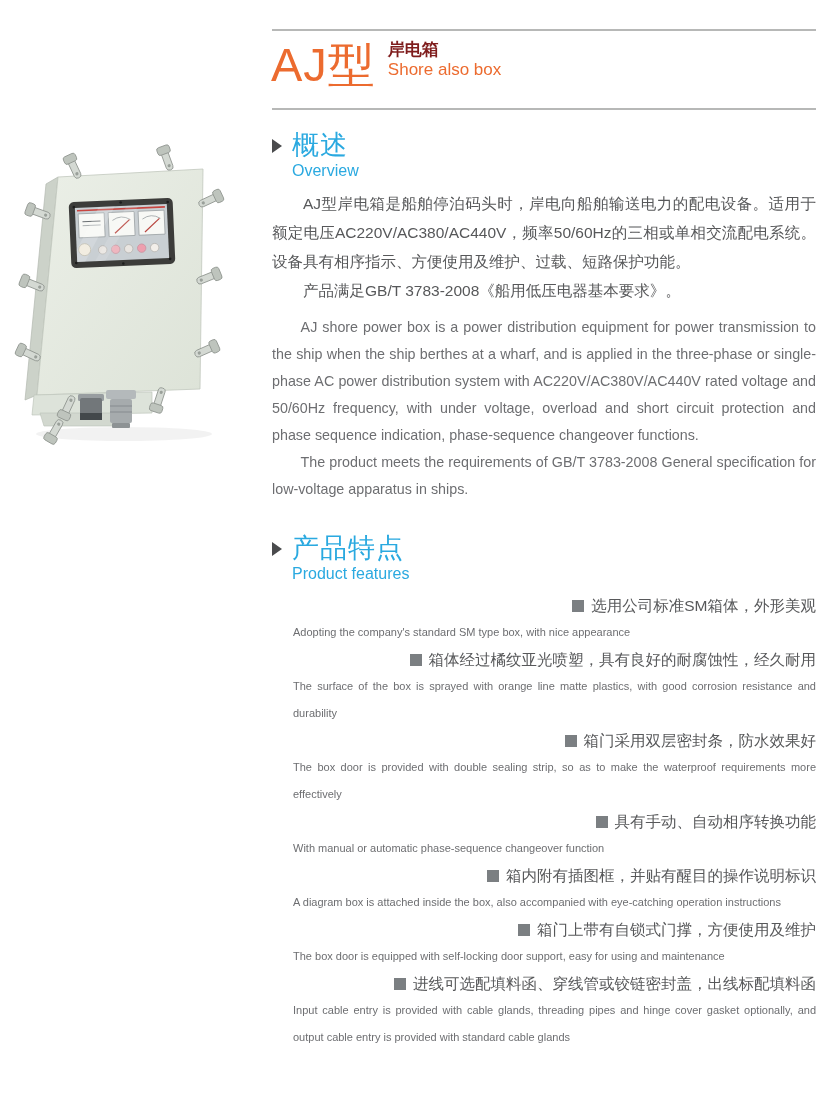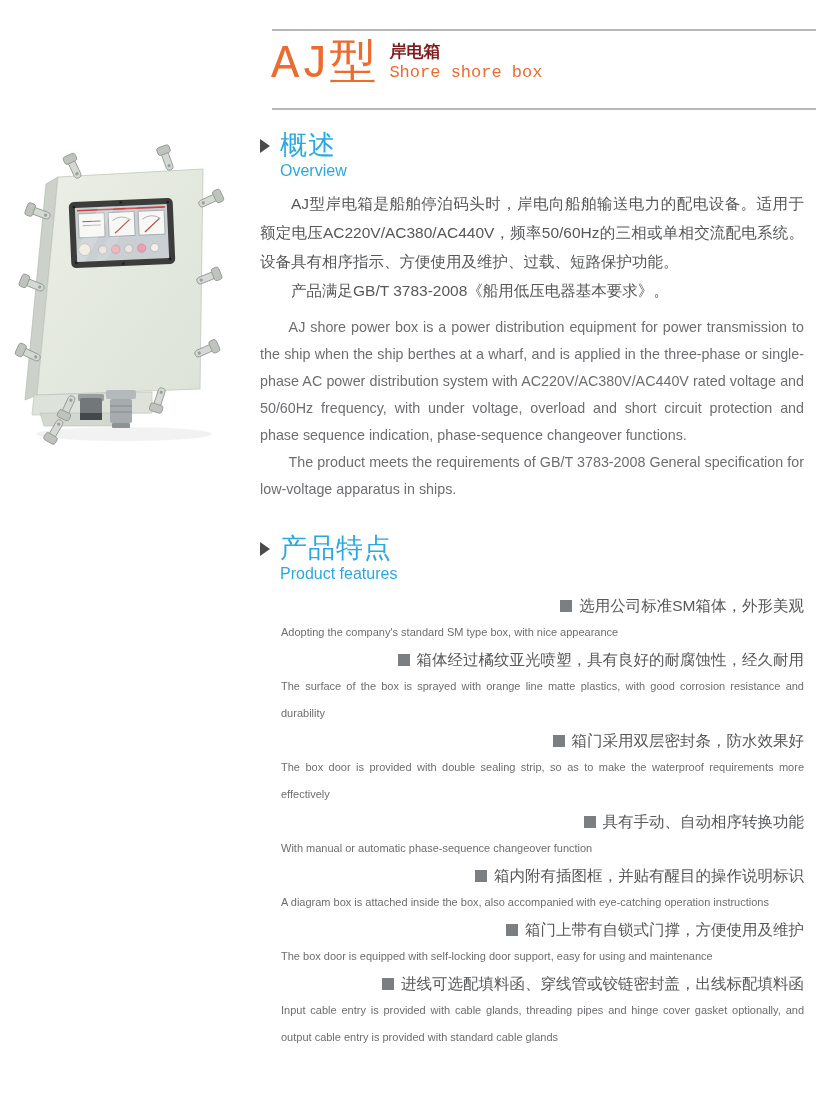--- a/index.html
+++ b/index.html
@@ -5,31 +5,31 @@
   html,body{margin:0;padding:0;background:#ffffff;}
   .page{
     position:relative;width:830px;height:1118px;background:#ffffff;overflow:hidden;
     font-family:"Liberation Sans","DejaVu Sans",sans-serif;
   }
   .rule{position:absolute;left:272px;width:544px;height:2px;background:#b7b8b7;}
   .rule-top{top:29px;}
   .rule-bottom{top:108px;}
 
   
-  .title-block{position:absolute;left:271px;top:40px;display:flex;align-items:center;font-family:Liberation Mono, monospace;}
+  .title-block{position:absolute;left:271px;top:40px;display:flex;align-items:flex-start;}
   .model{font-size:47px;font-weight:300;line-height:1.05;color:#ec6b2f;letter-spacing:1px;}
   .subtitle{display:flex;flex-direction:column;margin-left:12px;padding-bottom:3px;line-height:1.2;}
   .sub-cn{font-size:17px;font-weight:700;color:#7f1d1d;}
   .sub-en{font-size:17px;font-weight:400;color:#ec6b2f;}
 
   
   .photo{position:absolute;left:12px;top:136px;width:242px;height:330px;margin:0;}
 
   
-  .content{position:absolute;left:260px;top:130px;width:544px;}
+  .content{position:absolute;left:272px;top:130px;width:544px;}
   .sec-head{display:flex;align-items:flex-start;margin:0 0 9px 0;}
   .tri{width:0;height:0;border-left:10px solid #4a4b4d;border-top:7px solid transparent;
        border-bottom:7px solid transparent;margin:9px 10px 0 0;flex:0 0 auto;}
   .sec-cn{margin:0;font-size:27px;font-weight:500;color:#2aa9e0;line-height:1.15;letter-spacing:1px;}
   .sec-en{font-size:16px;color:#2aa9e0;margin-top:1px;}
 
   .para{margin:0;text-align:justify;text-indent:2em;}
   .para.cn{font-size:15.5px;line-height:29px;color:#57585a;}
   .para.en{font-size:14.3px;line-height:27px;color:#6d6e71;}
   .para.en.first{margin-top:9px;}
@@ -45,21 +45,21 @@
 <body>
 
 <div class="page">
 
   <div class="rule rule-top"></div>
 
   <header class="title-block">
     <span class="model">AJ型</span>
     <span class="subtitle">
       <span class="sub-cn">岸电箱</span>
-      <span class="sub-en">Shore shore box</span>
+      <span class="sub-en">Shore also box</span>
     </span>
   </header>
 
   <div class="rule rule-bottom"></div>
 
   <figure class="photo">
     <svg width="242" height="330" viewBox="0 0 242 330" xmlns="http://www.w3.org/2000/svg">
       <defs>
         <linearGradient id="gFace" x1="0" y1="0" x2="1" y2="1">
           <stop offset="0" stop-color="#ebefe7"></stop>

